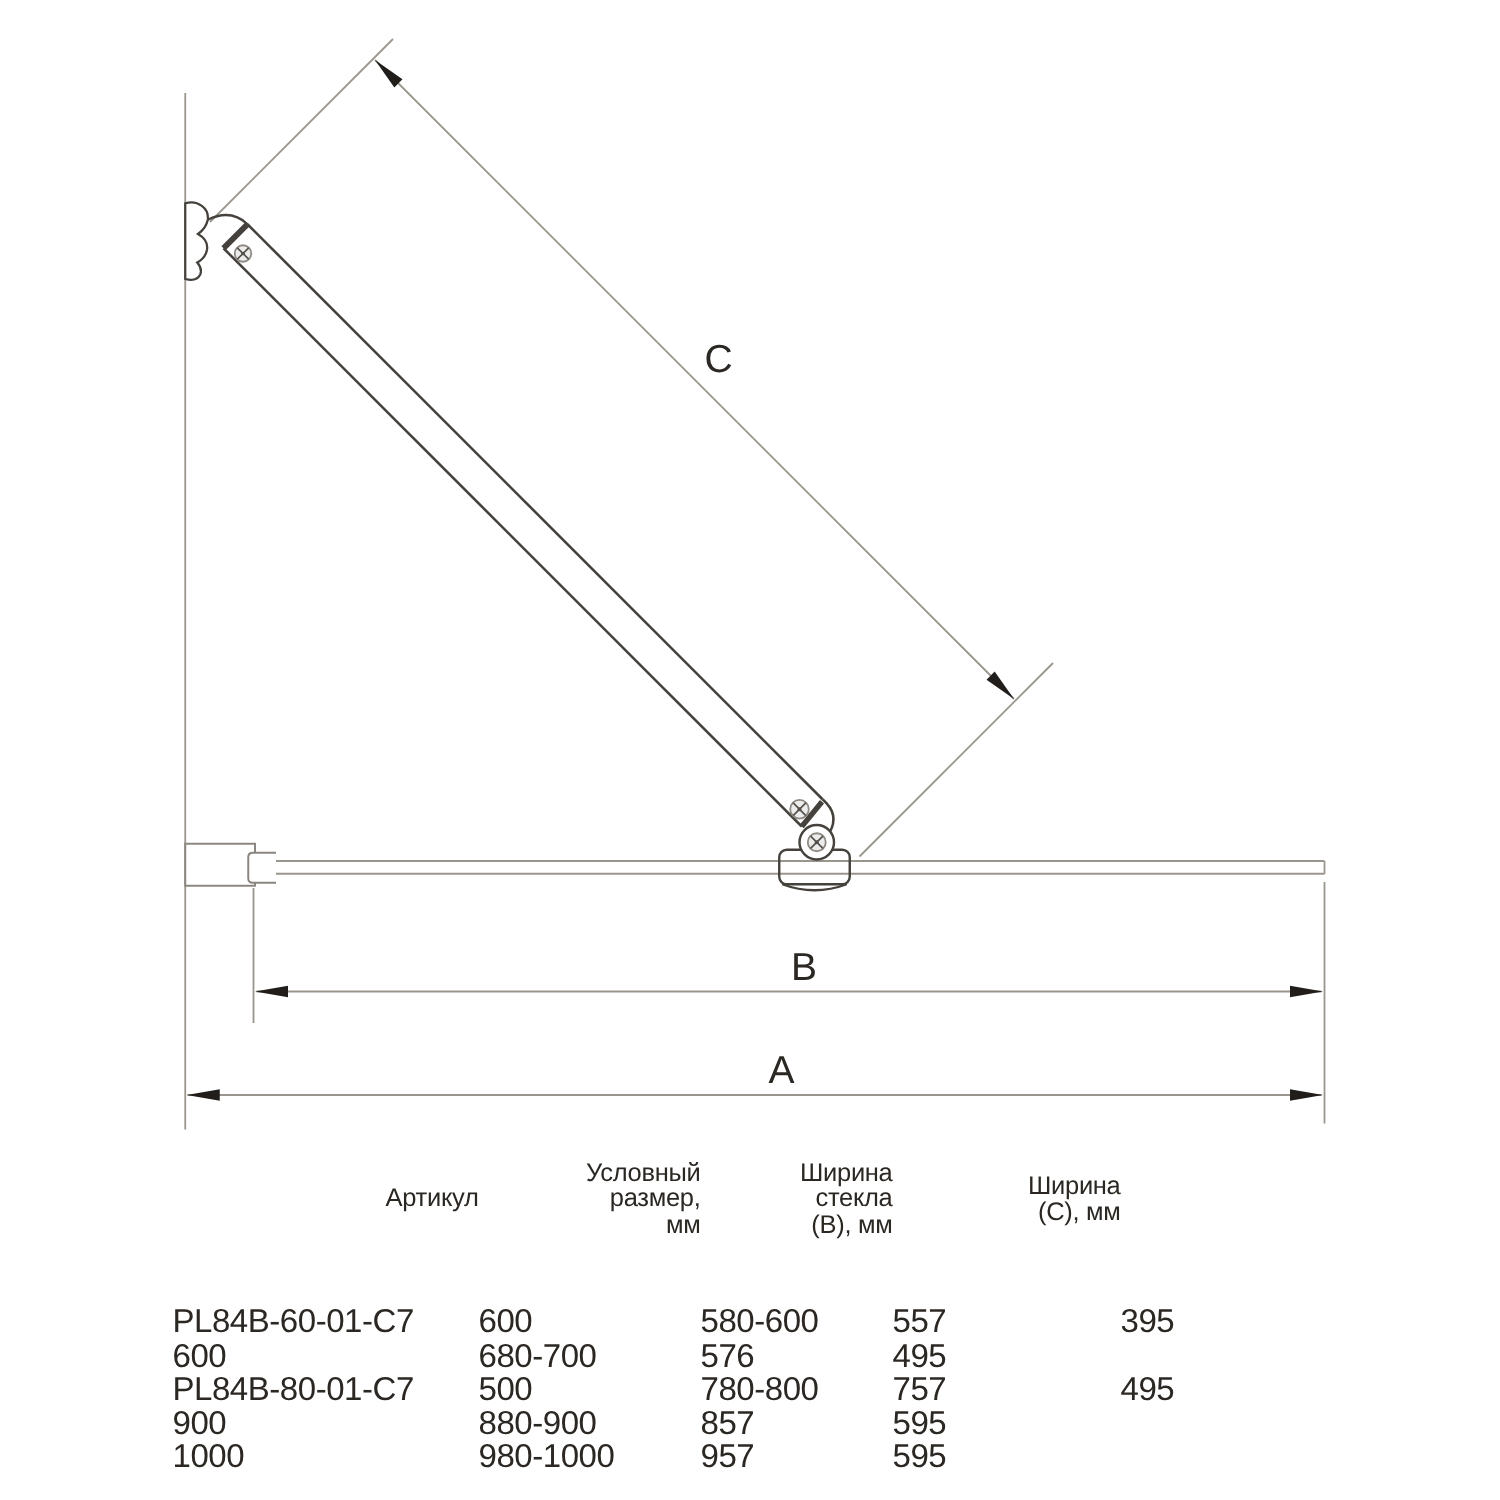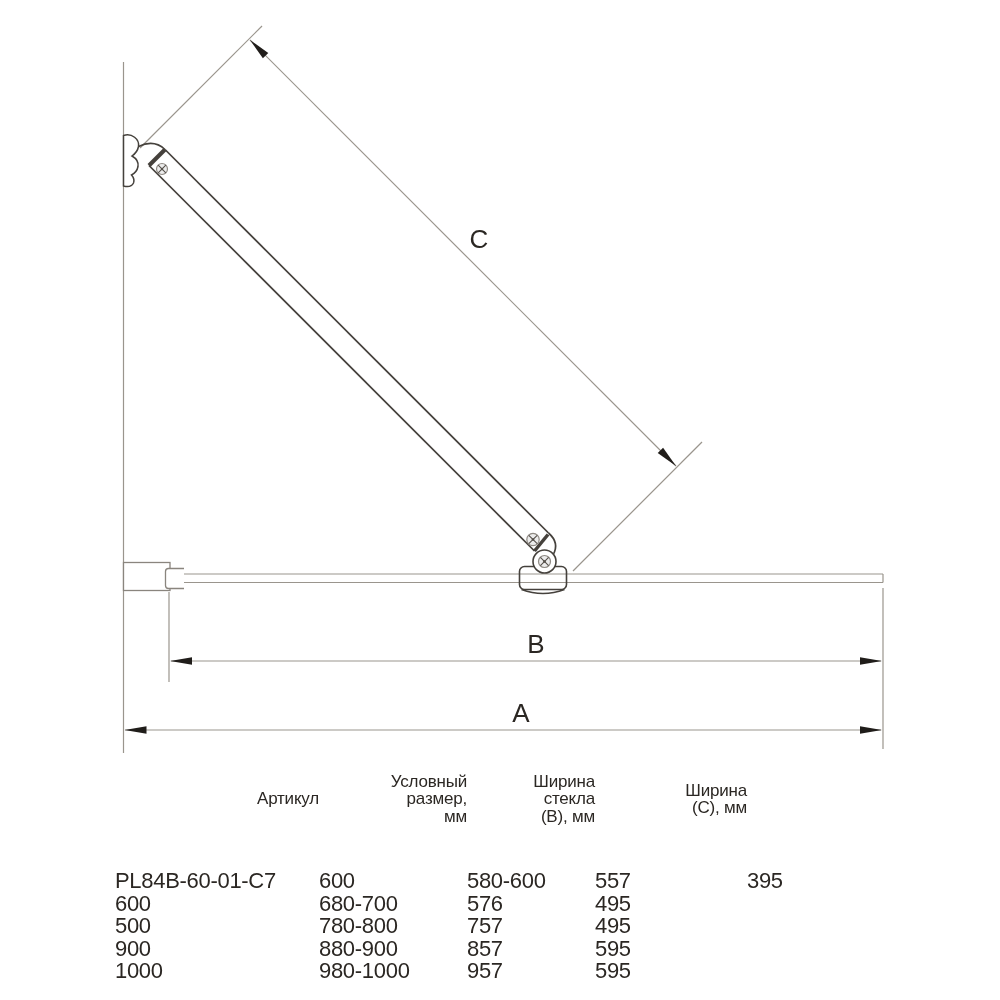--- a/index.html
+++ b/index.html
@@ -125,20 +125,21 @@
         <div class="body-cell">557</div>
         <div class="body-cell">395</div>
       </div>
       <div class="body-row">
         <div class="body-cell">600</div>
         <div class="body-cell">680-700</div>
         <div class="body-cell">576</div>
         <div class="body-cell">495</div>
       </div>
       <div class="body-row">
+        <div class="body-cell">PL84B-80-01-C7</div>
         <div class="body-cell">500</div>
         <div class="body-cell">780-800</div>
         <div class="body-cell">757</div>
         <div class="body-cell">495</div>
       </div>
       <div class="body-row">
         <div class="body-cell">900</div>
         <div class="body-cell">880-900</div>
         <div class="body-cell">857</div>
         <div class="body-cell">595</div>

